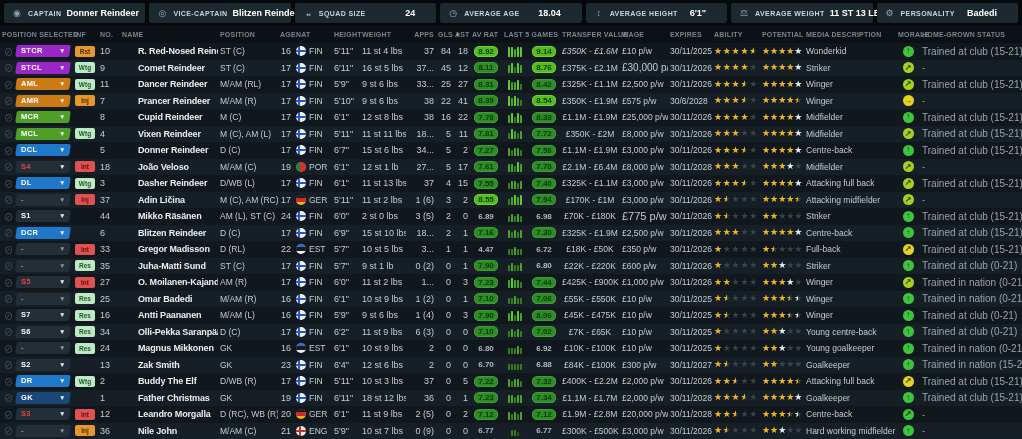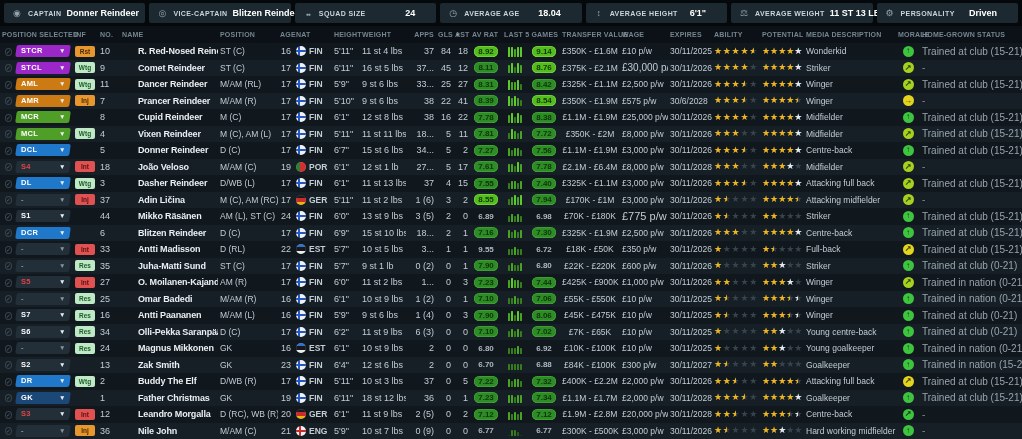--- a/index.html
+++ b/index.html
@@ -48,21 +48,21 @@
   .face::before{content:"";position:absolute;top:0;left:3px;width:4px;height:4px;border-radius:50%;background:#8a949c;}
   .face::after{content:"";position:absolute;bottom:0;left:1px;width:8px;height:4px;border-radius:4px 4px 0 0;background:#8a949c;}
   .name{color:#e9eff3;font-weight:bold;letter-spacing:-.15px;}
   
   .flag{width:10px;height:10px;border-radius:50%;display:inline-block;margin-right:3px;vertical-align:-2px;box-shadow:inset 0 0 0 .5px rgba(255,255,255,.18);}
   .flag.FIN{background:linear-gradient(90deg,rgba(0,0,0,0) 0 25%,#2457c5 25% 45%,rgba(0,0,0,0) 45%),linear-gradient(180deg,#eef2f5 0 37%,#2457c5 37% 63%,#eef2f5 63%);}
   .flag.ENG{background:linear-gradient(90deg,rgba(0,0,0,0) 0 32%,#cf2b2b 32% 52%,rgba(0,0,0,0) 52%),linear-gradient(180deg,#eef2f5 0 40%,#cf2b2b 40% 60%,#eef2f5 60%);}
   .flag.POR{background:linear-gradient(90deg,#2e7d32 0 40%,#d32f2f 40%);}
   .flag.GER{background:linear-gradient(180deg,#1a1a1a 0 33%,#cc2b2b 33% 66%,#e8b410 66%);}
   .flag.EST{background:linear-gradient(180deg,#2f6fd0 0 33%,#181818 33% 66%,#e8edf0 66%);}
-  .natcode{font-size:8.5px;font-weight:bold;color:#c3cdd4;}
+  .natcode{font-size:8.5px;font-weight:normal;color:#c3cdd4;}
   
   .rp{min-width:24px;height:11px;border-radius:5.5px;display:inline-flex;align-items:center;justify-content:center;font-size:8px;font-weight:bold;padding:0 3px;box-sizing:border-box;}
   .rp.hi{background:#54bd1e;color:#123805;box-shadow:inset 0 0 0 .5px #8ae24e;}
   .rp.mid{background:#2e8c26;color:#0d3508;box-shadow:inset 0 0 0 .5px #4fae41;}
   .rp.low{background:none;color:#aeb8c0;box-shadow:none;}
   
   .bars{display:flex;align-items:flex-end;gap:1px;height:11px;justify-content:center;}
   .bar{width:2px;border-radius:.5px;}
   
   .stars{display:flex;}
@@ -109,21 +109,21 @@
       <span class="val">6'1"</span>
     </div>
     <div class="pill">
       <span class="tico average-weight-icon">⚖</span>
       <span class="lbl">AVERAGE WEIGHT</span>
       <span class="val">11 ST 13 LBS</span>
     </div>
     <div class="pill">
       <span class="tico personality-icon">⚙</span>
       <span class="lbl">PERSONALITY</span>
-      <span class="val">Driven</span>
+      <span class="val">Badedi</span>
     </div>
   </div>
 <div class="hrow grid">
     <div class="hcell" style="grid-column: span 2;">POSITION SELECTED</div>
     <div class="hcell">INF</div>
     <div class="hcell">NO.</div>
     <div class="hcell" style="grid-column: span 2;">NAME</div>
     <div class="hcell">POSITION</div>
     <div class="hcell">AGE</div>
     <div class="hcell">NAT</div>
@@ -170,21 +170,21 @@
       <div class="cell">
         <span class="bars">
           <span class="bar" style="height: 10px; background: rgb(94, 203, 42);"></span>
           <span class="bar" style="height: 10px; background: rgb(94, 203, 42);"></span>
           <span class="bar" style="height: 8px; background: rgb(74, 164, 35);"></span>
           <span class="bar" style="height: 10px; background: rgb(94, 203, 42);"></span>
           <span class="bar" style="height: 10px; background: rgb(94, 203, 42);"></span>
         </span>
       </div>
       <div class="cell c"><span class="rp hi">9.14</span></div>
-      <div class="cell c" style="font-size: 8.5px;">£350K - £1.6M</div>
+      <div class="cell c" style="font-size: 8.5px; font-style: italic;">£350K - £1.6M</div>
       <div class="cell" style="font-size: 8.5px;">£10 p/w</div>
       <div class="cell" style="font-size: 8.5px;">30/11/2025</div>
       <div class="cell">
         <span class="stars">
           <span class="star">★<span class="f">★</span></span>
           <span class="star">★<span class="f">★</span></span>
           <span class="star">★<span class="f">★</span></span>
           <span class="star">★<span class="f">★</span></span>
           <span class="star">★<span class="f h">★</span></span>
         </span>
@@ -749,21 +749,21 @@
         </div>
       </div>
       <div class="cell c"></div>
       <div class="cell">44</div>
       <div class="cell"><span class="face"></span></div>
       <div class="cell name">Mikko Räsänen</div>
       <div class="cell media">AM (L), ST (C)</div>
       <div class="cell c">24</div>
       <div class="cell"><span class="flag FIN"></span><span class="natcode">FIN</span></div>
       <div class="cell">6'0"</div>
-      <div class="cell">13 st 9 lbs</div>
+      <div class="cell">2 st 0 lbs</div>
       <div class="cell r">3 (5)</div>
       <div class="cell r">2</div>
       <div class="cell r">0</div>
       <div class="cell c"><span class="rp low">6.89</span></div>
       <div class="cell">
         <span class="bars">
           <span class="bar" style="height: 6px; background: rgb(55, 125, 29);"></span>
           <span class="bar" style="height: 8px; background: rgb(74, 164, 35);"></span>
           <span class="bar" style="height: 6px; background: rgb(55, 125, 29);"></span>
           <span class="bar" style="height: 8px; background: rgb(74, 164, 35);"></span>
@@ -862,30 +862,30 @@
         <div class="tag none">
           <span class="t">-</span>
           <span class="chev">▼</span>
         </div>
       </div>
       <div class="cell c">
         <span class="inf red">Int</span>
       </div>
       <div class="cell">33</div>
       <div class="cell"><span class="face"></span></div>
-      <div class="cell name">Antti Madisson</div>
+      <div class="cell name">Gregor Madisson</div>
       <div class="cell media">D (RL)</div>
       <div class="cell c">22</div>
       <div class="cell"><span class="flag EST"></span><span class="natcode">EST</span></div>
       <div class="cell">5'7"</div>
       <div class="cell">10 st 5 lbs</div>
       <div class="cell r">3...</div>
       <div class="cell r">1</div>
       <div class="cell r">1</div>
-      <div class="cell c"><span class="rp low">9.55</span></div>
+      <div class="cell c"><span class="rp low">4.47</span></div>
       <div class="cell">
         <span class="bars">
           <span class="bar" style="height: 6px; background: rgb(55, 125, 29);"></span>
           <span class="bar" style="height: 6px; background: rgb(55, 125, 29);"></span>
           <span class="bar" style="height: 8px; background: rgb(74, 164, 35);"></span>
           <span class="bar" style="height: 6px; background: rgb(55, 125, 29);"></span>
           <span class="bar" style="height: 6px; background: rgb(55, 125, 29);"></span>
         </span>
       </div>
       <div class="cell c"><span class="rp low">6.72</span></div>

